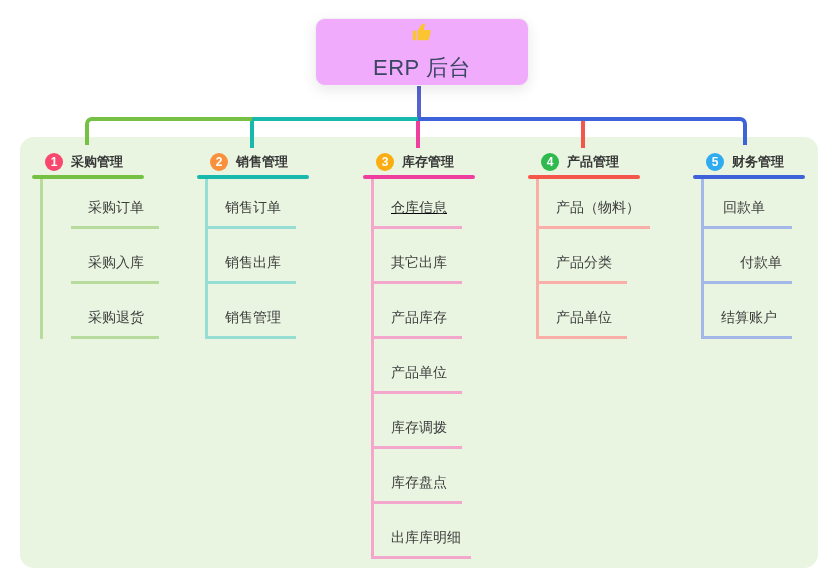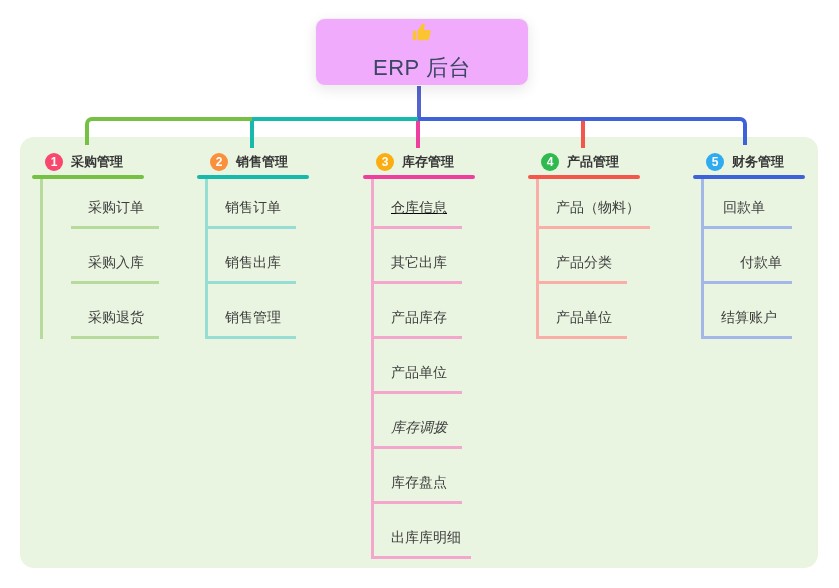--- a/index.html
+++ b/index.html
@@ -110,21 +110,21 @@
           </div>
           <div class="child" style="border-bottom-color: rgb(244, 167, 205);">
             <span class="child-label">其它出库</span>
           </div>
           <div class="child" style="border-bottom-color: rgb(244, 167, 205);">
             <span class="child-label">产品库存</span>
           </div>
           <div class="child" style="border-bottom-color: rgb(244, 167, 205);">
             <span class="child-label">产品单位</span>
           </div>
-          <div class="child" style="border-bottom-color: rgb(244, 167, 205); font-style: italic;">
+          <div class="child" style="border-bottom-color: rgb(244, 167, 205);">
             <span class="child-label">库存调拨</span>
           </div>
           <div class="child" style="border-bottom-color: rgb(244, 167, 205);">
             <span class="child-label">库存盘点</span>
           </div>
           <div class="child" style="border-bottom-color: rgb(244, 167, 205);">
             <span class="child-label">出库库明细</span>
           </div>
         </div>
       </div>

